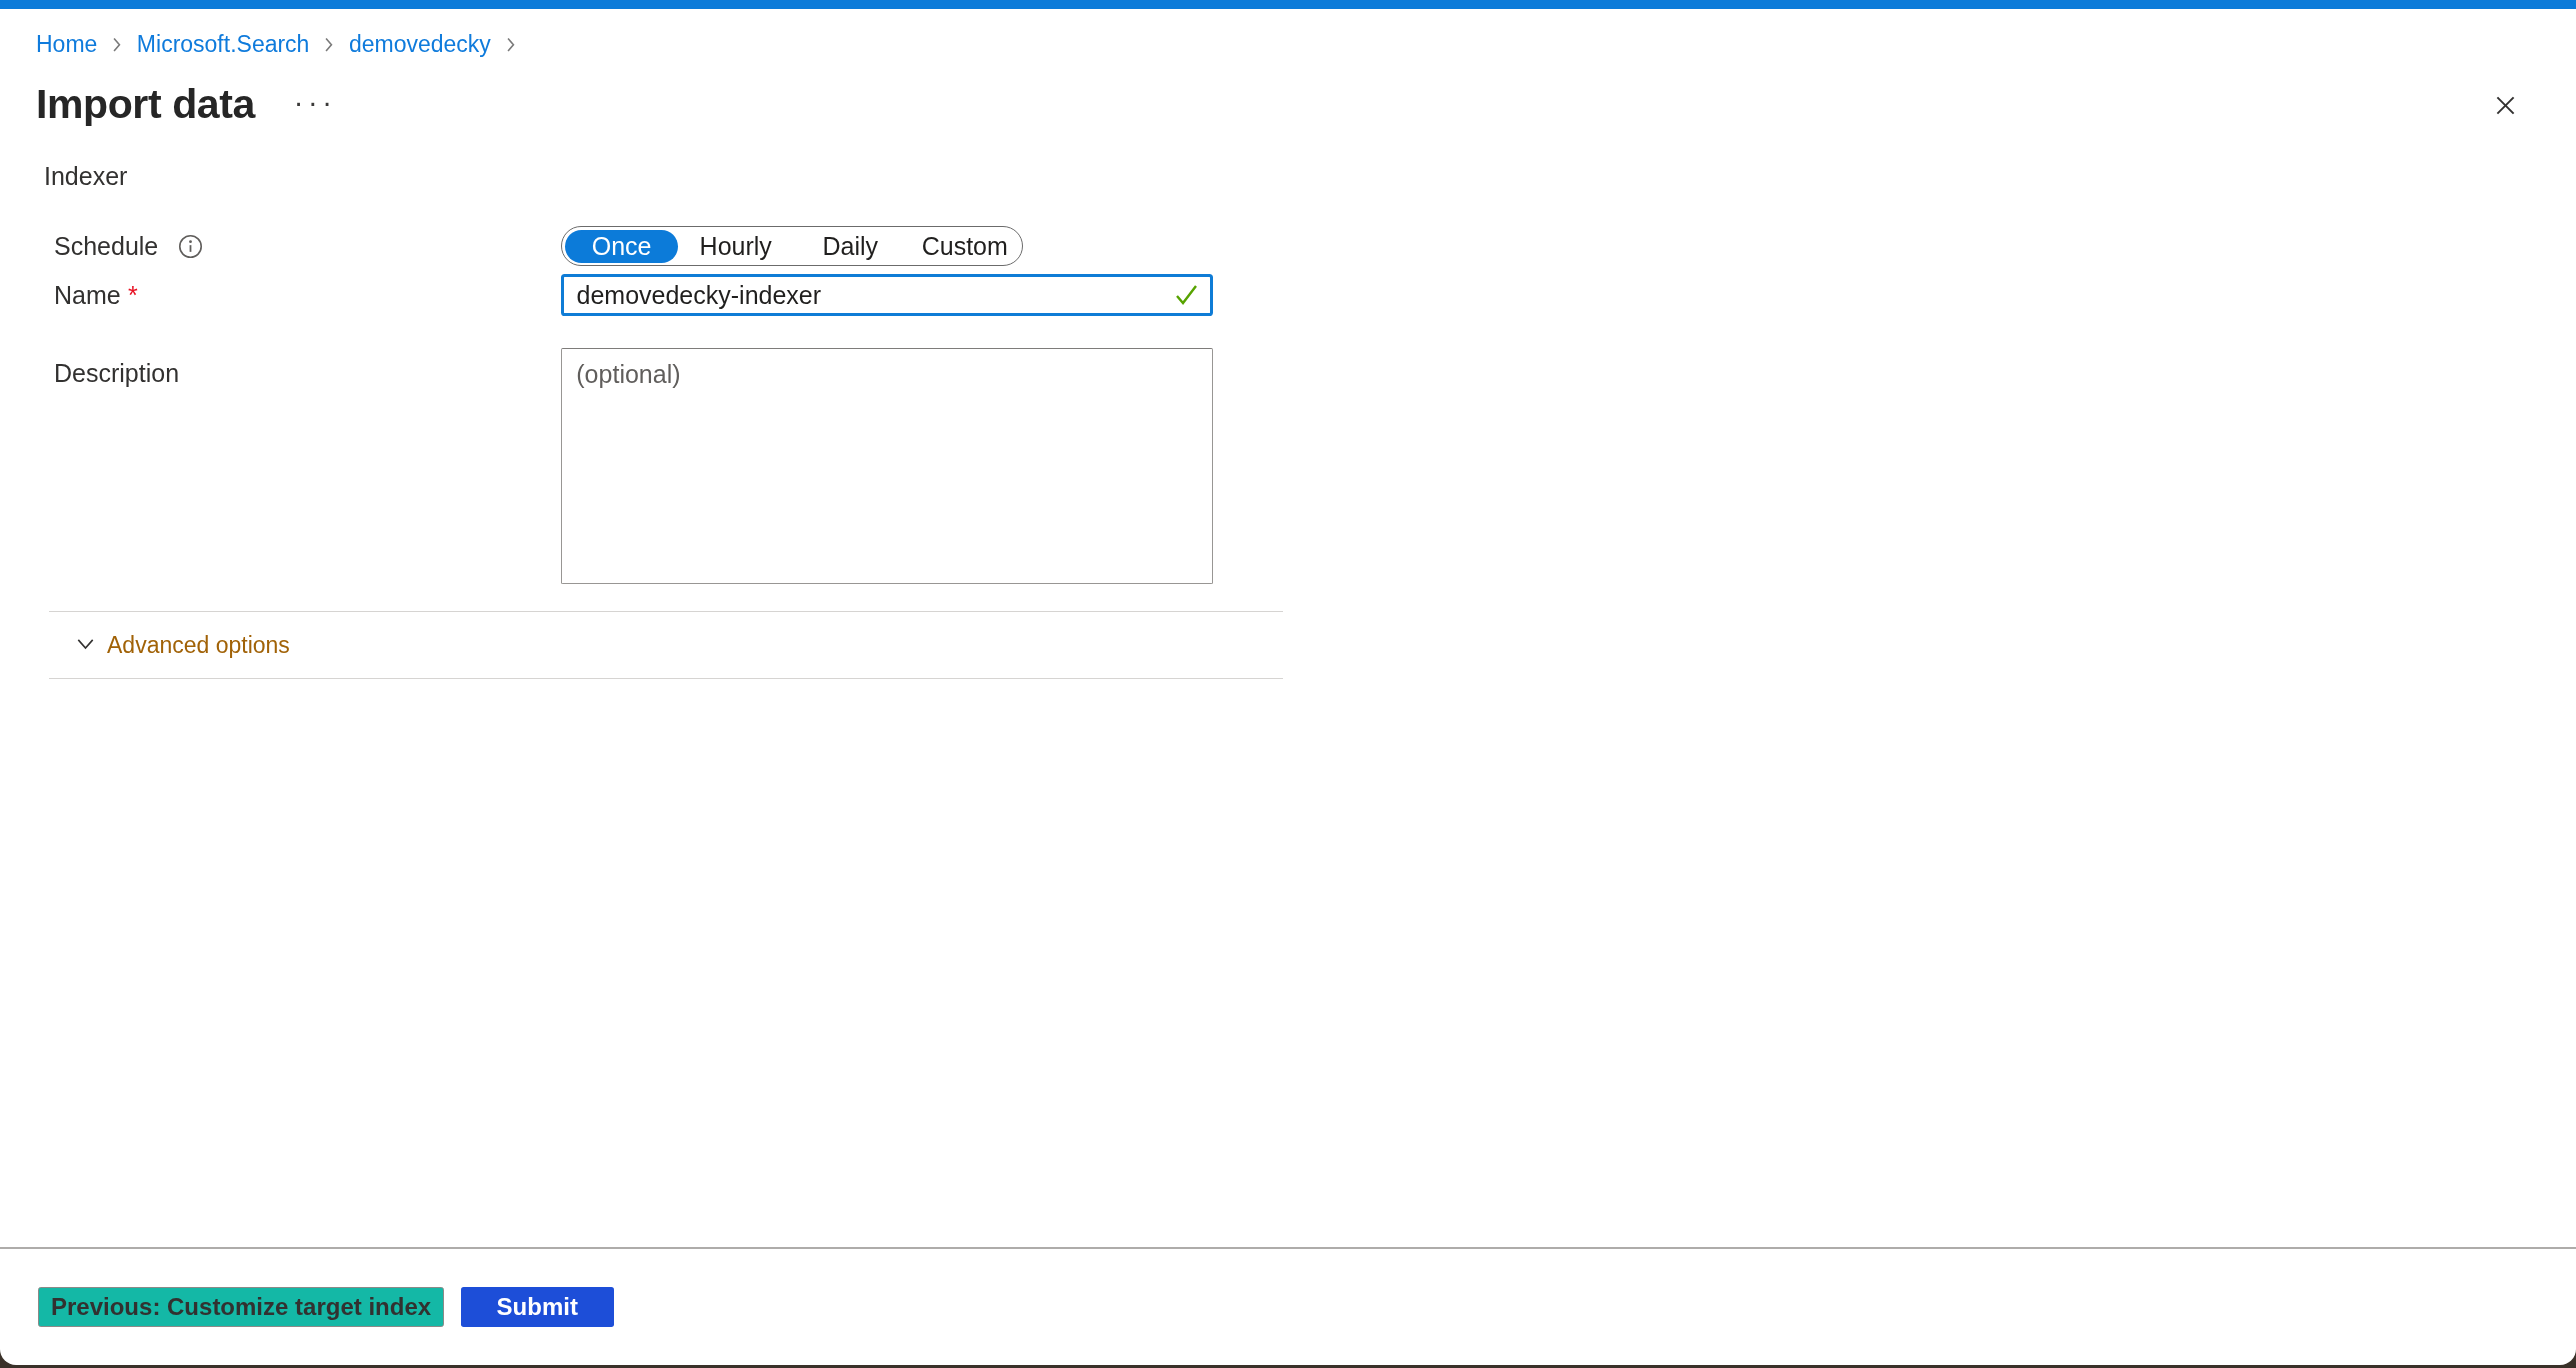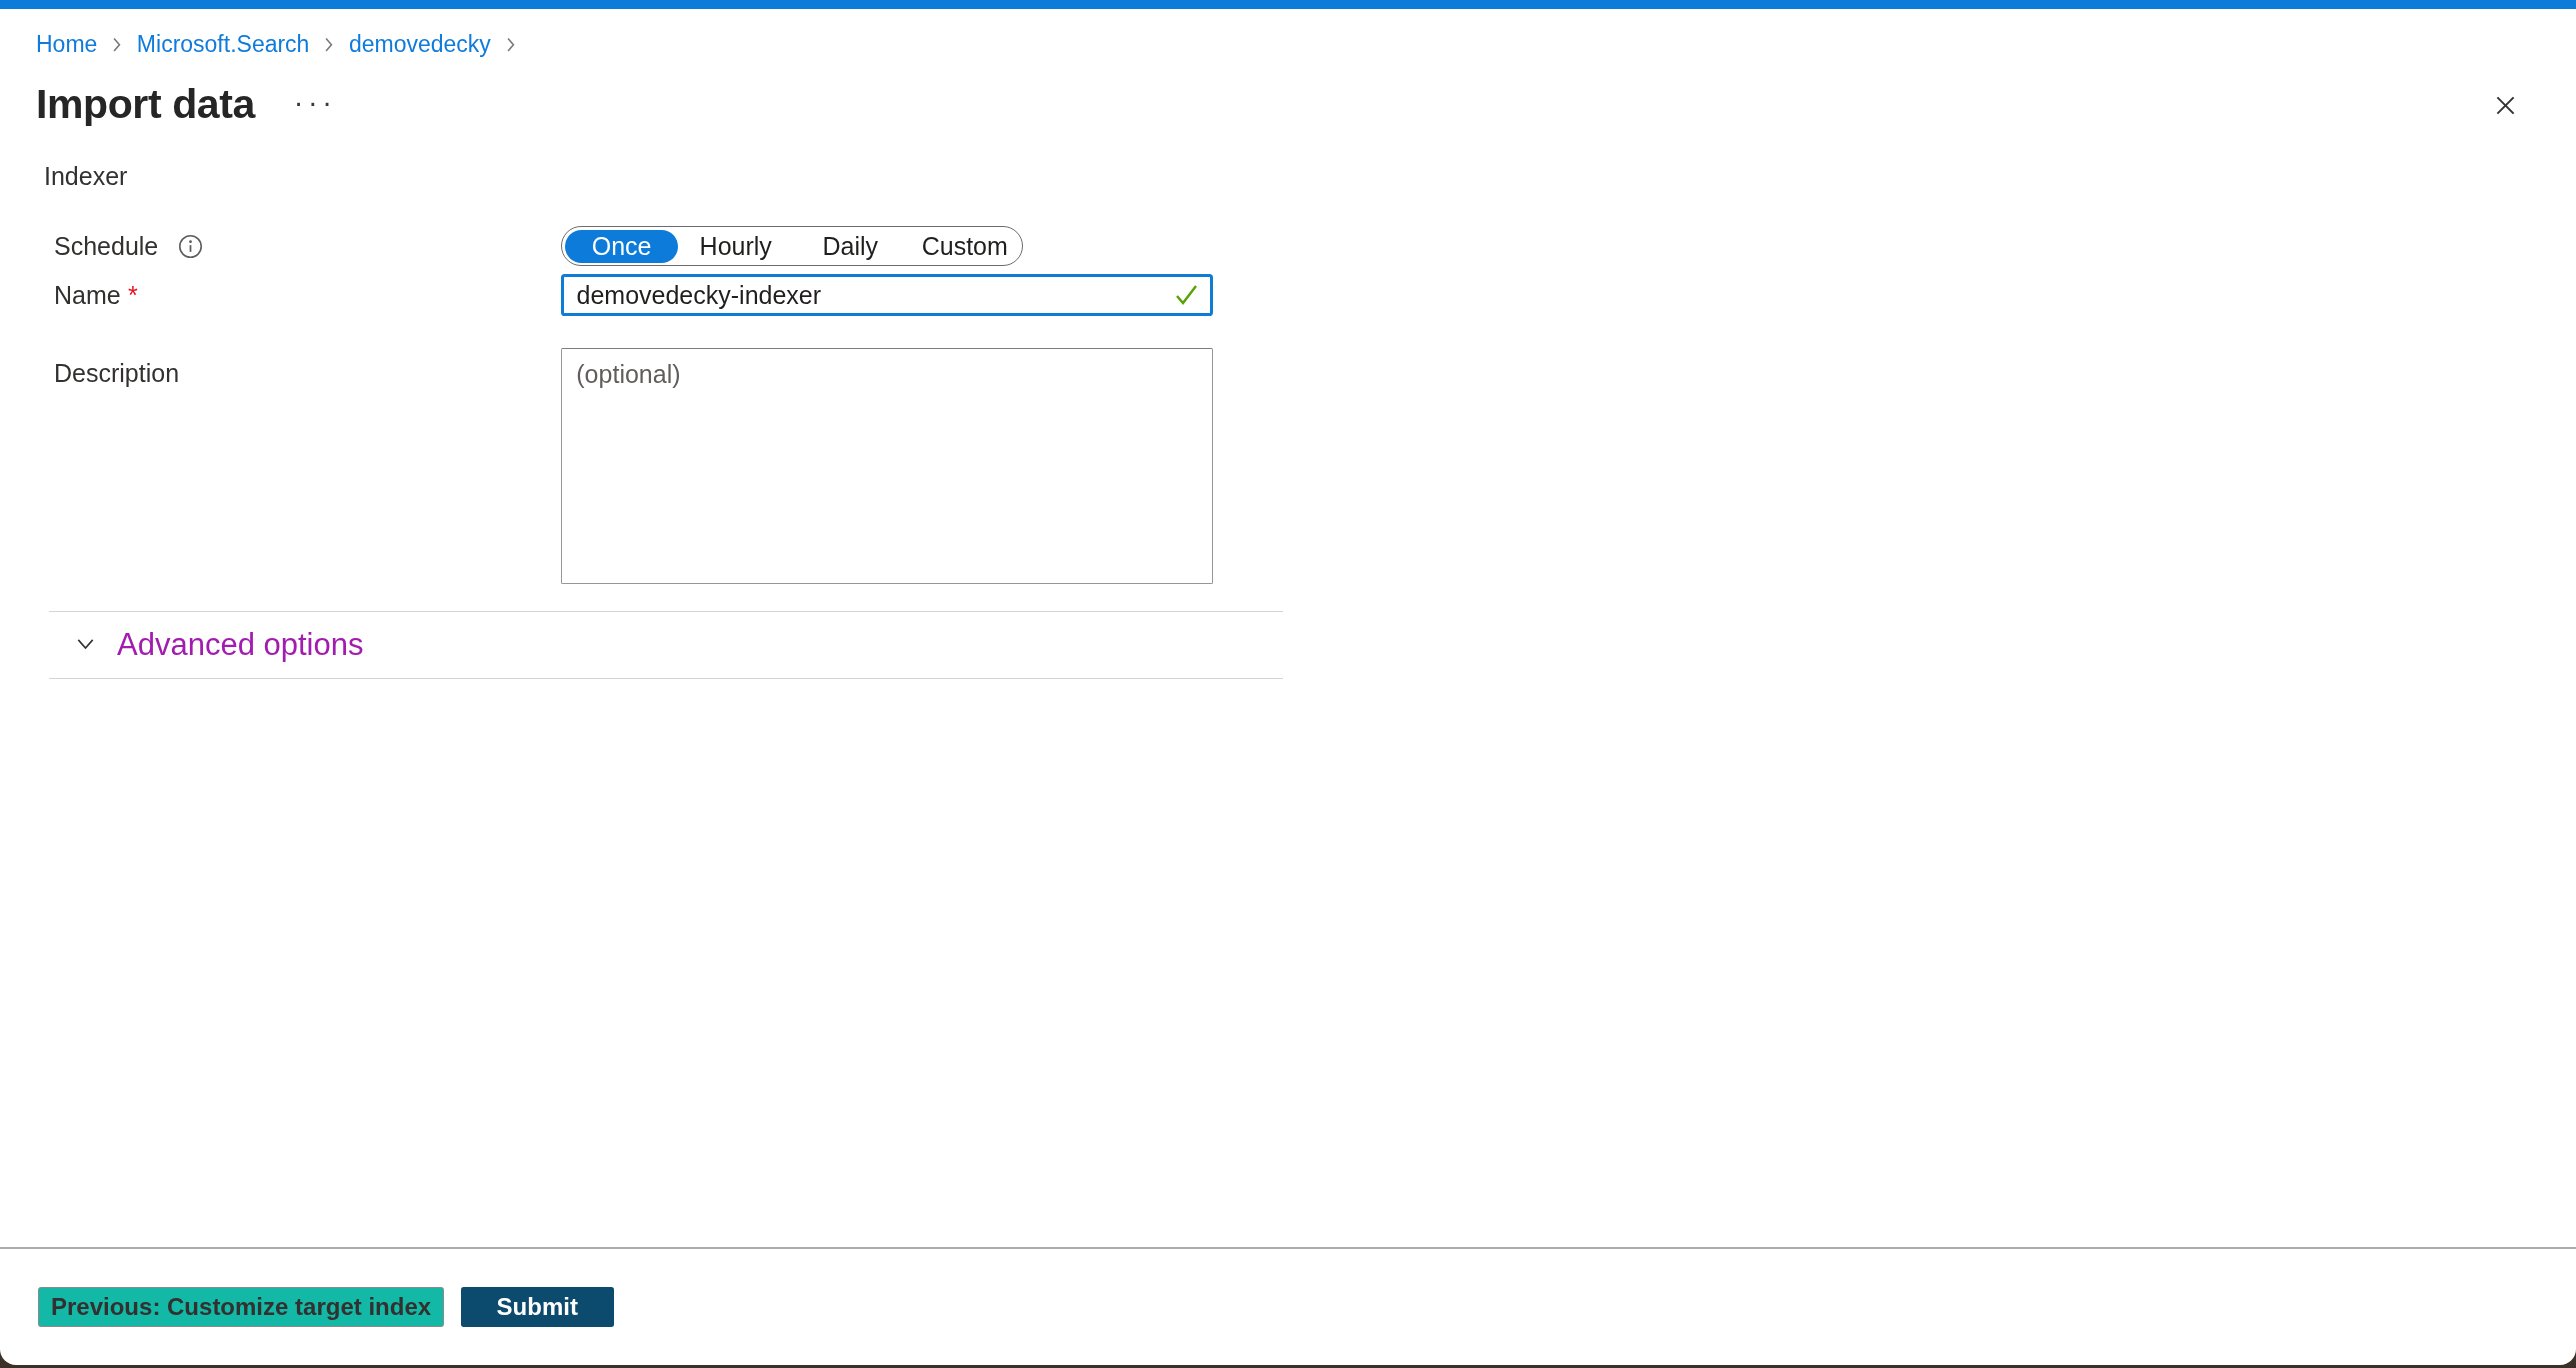--- a/index.html
+++ b/index.html
@@ -189,21 +189,21 @@
     border-bottom: 1.8px solid #d6d4d2;
   }
   .adv-row {
     height: 66px;
     display: flex;
     align-items: center;
     padding-left: 23px;
     cursor: pointer;
   }
   .adv-row svg { width: 27px; height: 27px; stroke: #323130; stroke-width: 1.8; fill: none; }
-  .adv-label { font-size: 31px; color: #a21caf; margin-left: 18px; }
+  .adv-label { font-size: 23px; color: #a16207; margin-left: 8px; }
 
   
   .footer {
     margin-top: auto;
     border-top: 2.7px solid #aeacaa;
     padding: 38px 0 0 38px;
     flex: 0 0 auto;
     height: 118px;
   }
   .btn {
@@ -217,21 +217,21 @@
     align-items: center;
     justify-content: center;
   }
   .btn-secondary {
     background: #14b8a6;
     border: 1.8px solid #8c8a88;
     color: #323130;
     padding: 0 12px;
   }
   .btn-primary {
-    background: #0c4a6e;
+    background: #1d4ed8;
     border: none;
     color: #ffffff;
     padding: 0 36px;
     margin-left: 12.5px;
   }
 </style>
 </head>
 <body>
 
 <div class="screen">

